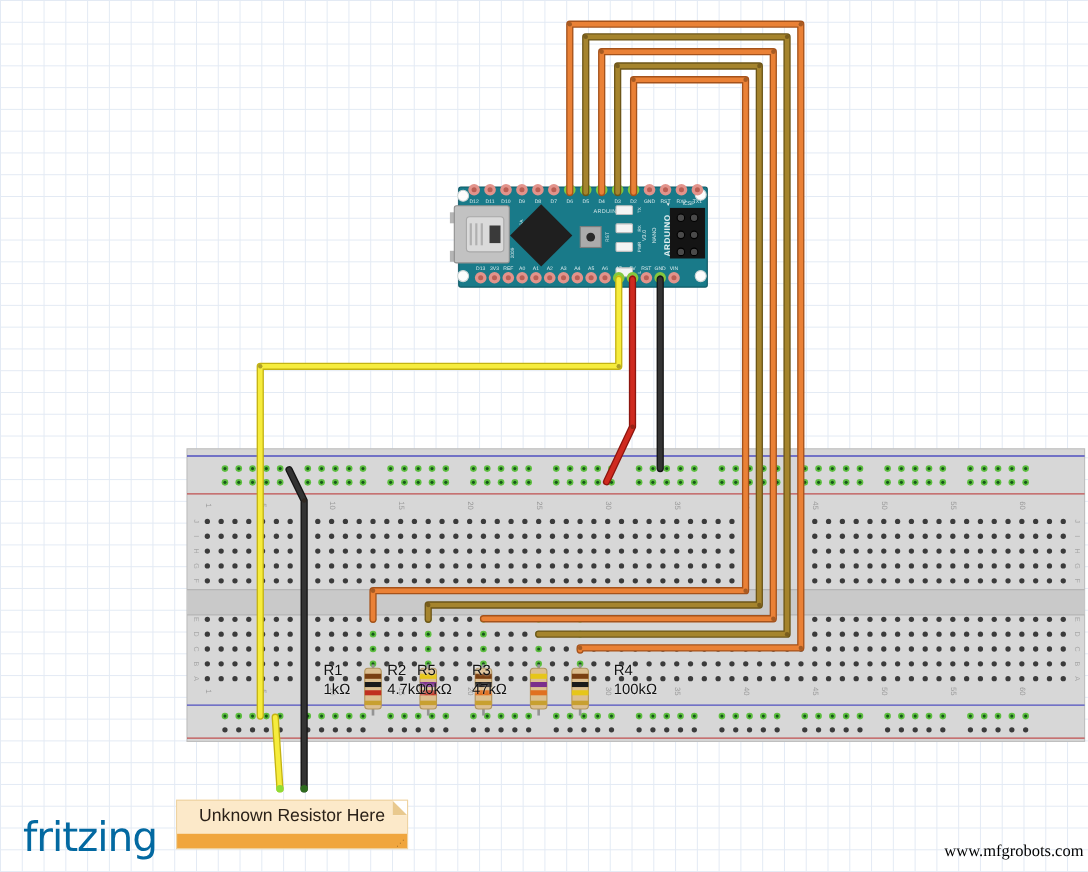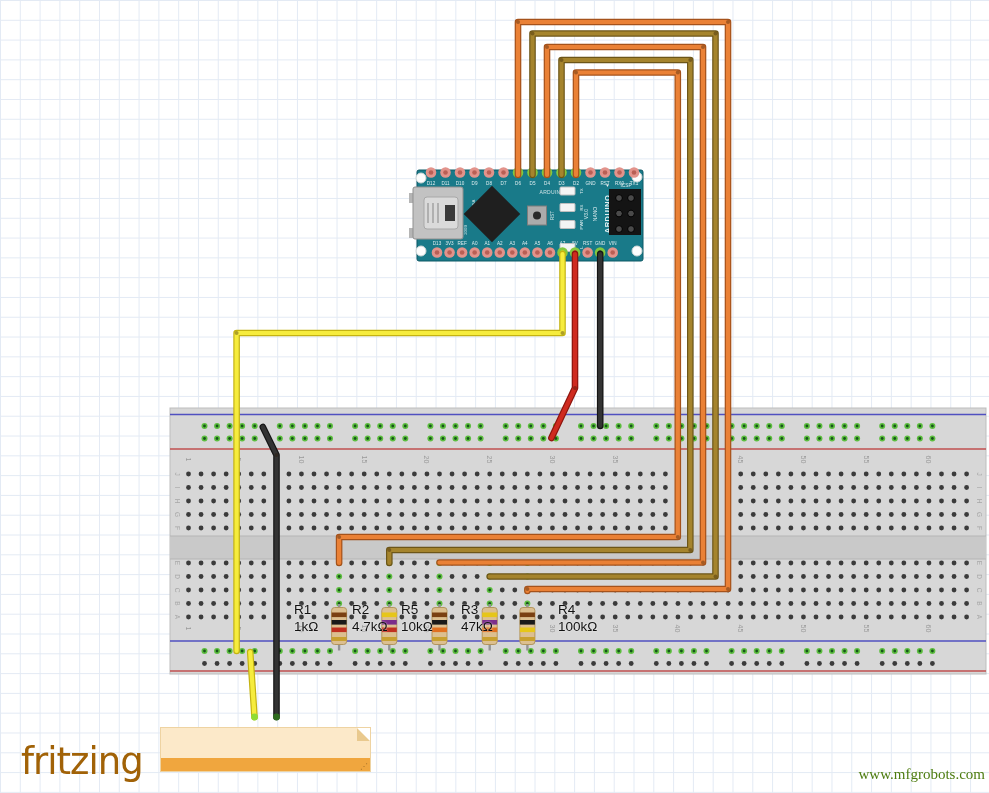--- a/index.html
+++ b/index.html
@@ -17,23 +17,23 @@
   .rlabel{position:absolute;color:#111;font-size:13.5px;line-height:16.5px;
           text-shadow:0 0 2px rgba(255,255,255,.8);white-space:nowrap;}
   .note{position:absolute;left:160px;top:727px;width:211px;height:45px;
         background:#fce9c9;border:1px solid #eed3a2;box-sizing:border-box;}
   .note-text{position:absolute;left:0;right:0;top:5px;text-align:center;
              font-size:16px;color:#2a2118;}
   .note-bar{position:absolute;left:0;right:0;bottom:0;height:13px;background:#f0a63e;}
   .note-fold{position:absolute;right:0;top:0;width:0;height:0;
              border-top:13px solid #ffffff;border-left:13px solid #e9c98e;}
   .note-grip{position:absolute;right:2px;bottom:0;font-size:8px;color:rgba(90,60,20,.55);}
-  .fritzing{position:absolute;left:21px;top:740px;font-size:37px;color:#a16207;
+  .fritzing{position:absolute;left:21px;top:740px;font-size:37px;color:#0369a1;
             font-family:"DejaVu Sans",sans-serif;letter-spacing:-1px;}
-  .watermark{position:absolute;right:4px;top:766px;font-size:15px;color:#4d7c0f;
+  .watermark{position:absolute;right:4px;top:766px;font-size:15px;color:#000000;
              font-family:"Liberation Serif",serif;}
 </style>
 </head>
 <body>
 
 <svg id="bb" class="layer" width="989" height="793">
     <g>
       <rect x="170" y="408" width="816" height="266" fill="#d7d7d7" stroke="#bdbdbd" stroke-width="1"></rect>
       <rect x="170" y="536" width="816" height="23" fill="#c9c9c9"></rect>
       <line x1="170" y1="536" x2="986" y2="536" stroke="#b5b5b5"></line>
@@ -1364,34 +1364,35 @@
 
 <div id="labels">
     <div class="rlabel" style="left: 294.1px; top: 602px;">
       <div>R1</div>
       <div>1kΩ</div>
     </div>
     <div class="rlabel" style="left: 352px; top: 602px;">
       <div>R2</div>
       <div>4.7kΩ</div>
     </div>
-    <div class="rlabel" style="left: 401px; top: 602px;">
+    <div class="rlabel" style="left: 379px; top: 602px;">
       <div>R5</div>
       <div>10kΩ</div>
     </div>
-    <div class="rlabel" style="left: 461px; top: 602px;">
+    <div class="rlabel" style="left: 429px; top: 602px;">
       <div>R3</div>
       <div>47kΩ</div>
     </div>
     <div class="rlabel" style="left: 558px; top: 602px;">
       <div>R4</div>
       <div>100kΩ</div>
     </div>
   </div>
 
 <div class="note">
+  <div class="note-text">Unknown Resistor Here</div>
   <div class="note-bar"></div>
   <div class="note-fold"></div>
   <div class="note-grip">⋰</div>
 </div>
 
 <div class="fritzing">fritzing</div>
 <div class="watermark">www.mfgrobots.com</div>
 
 </body></html>

